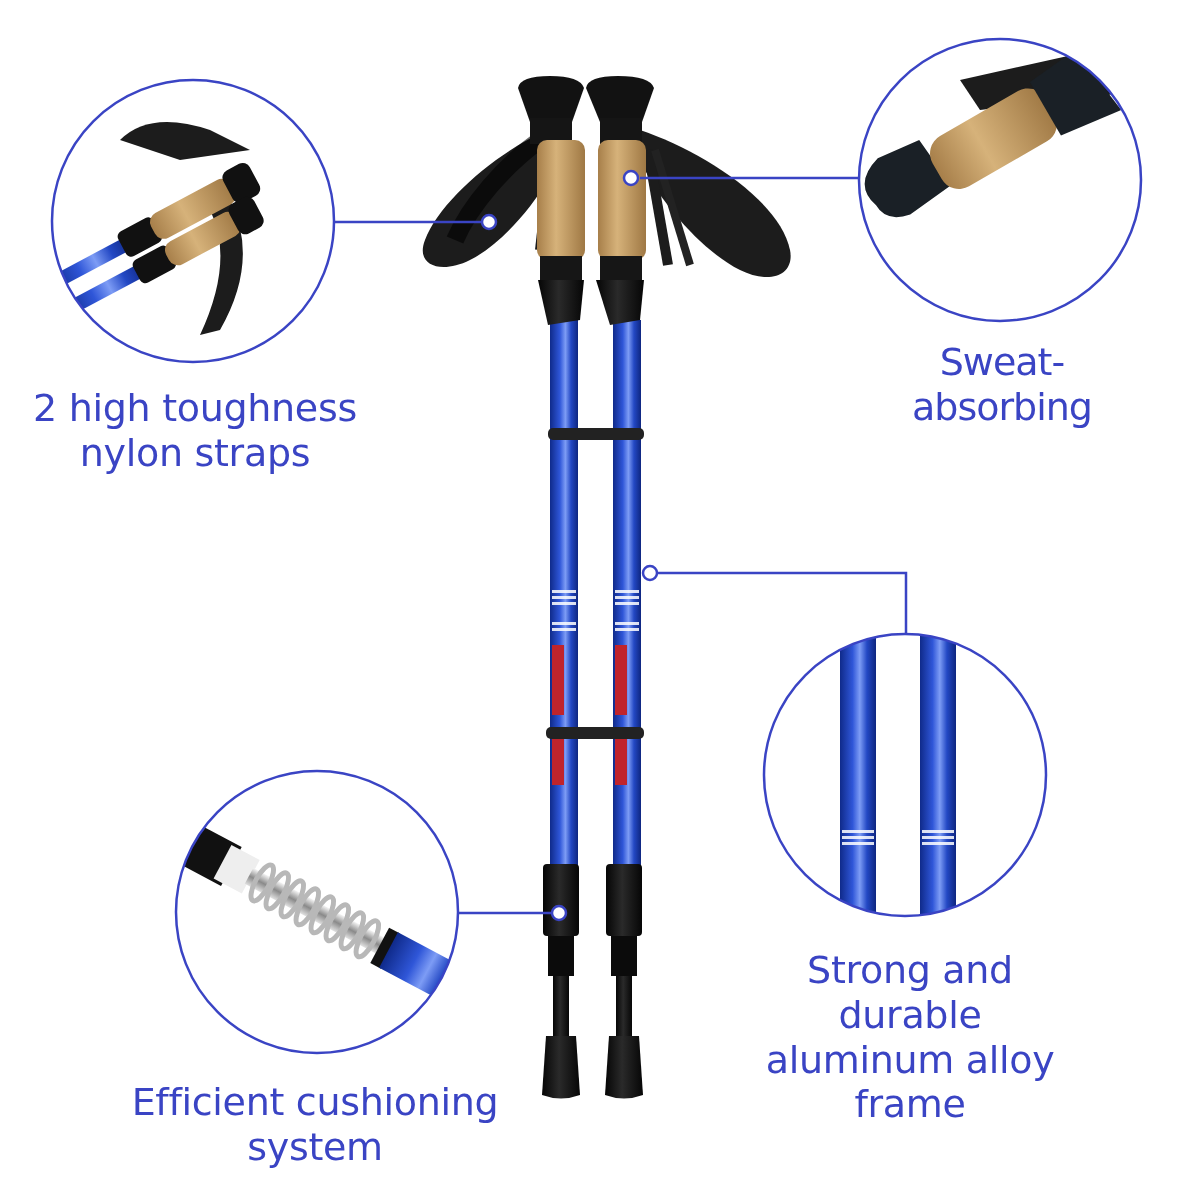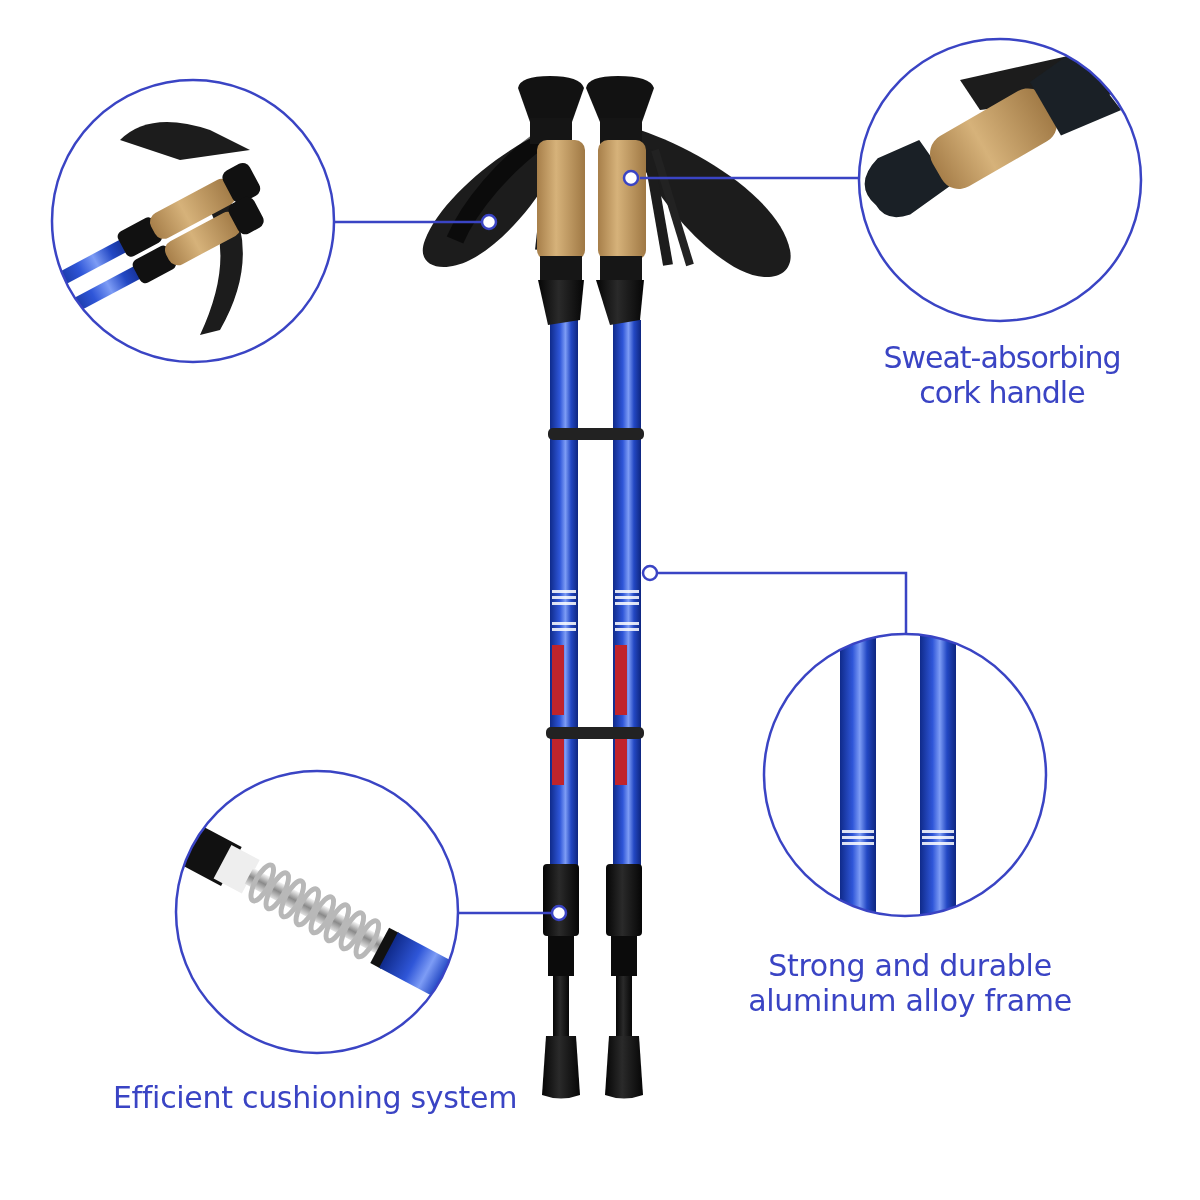--- a/index.html
+++ b/index.html
@@ -1,18 +1,18 @@
 <!DOCTYPE html>
 <html><head>
 <meta charset="utf-8">
 <style>
   html,body{margin:0;padding:0;background:#ffffff;}
   body{width:1200px;height:1200px;position:relative;overflow:hidden;font-family:"DejaVu Sans","Liberation Sans",sans-serif;}
   .stage{position:absolute;left:0;top:0;width:1200px;height:1200px;}
-  .label{position:absolute;color:#3a44c4;text-align:center;line-height:1.18;font-size:30px;letter-spacing:-0.3px;}
+  .label{position:absolute;color:#3a44c4;text-align:center;line-height:1.18;font-size:38px;letter-spacing:-0.3px;}
   .label span{display:block;}
   svg{position:absolute;left:0;top:0;}
 </style>
 </head>
 <body>
 
 <div class="stage">
 
 <svg width="1200" height="1200" viewBox="0 0 1200 1200">
   <defs>
@@ -194,24 +194,27 @@
     <line x1="458" y1="913" x2="553" y2="913"></line>
   </g>
   <g fill="#ffffff" stroke="#3a44c4" stroke-width="2.5">
     <circle cx="489" cy="222" r="7"></circle>
     <circle cx="631" cy="178" r="7"></circle>
     <circle cx="650" cy="573" r="7"></circle>
     <circle cx="559" cy="913" r="7"></circle>
   </g>
 </svg>
 
+  <div class="label" style="left:30px;top:386px;width:330px;">
+    <span>2 high toughness</span>
+    <span>nylon straps</span>
+  </div>
 
   <div class="label" style="left:862px;top:340px;width:280px;letter-spacing:-1px;">
     <span>Sweat-absorbing</span>
-    <span>cork handle</span>
   </div>
 
   <div class="label" style="left:95px;top:1080px;width:440px;">
     <span>Efficient cushioning system</span>
   </div>
 
   <div class="label" style="left:730px;top:948px;width:360px;">
     <span>Strong and durable</span>
     <span>aluminum alloy frame</span>
   </div>

